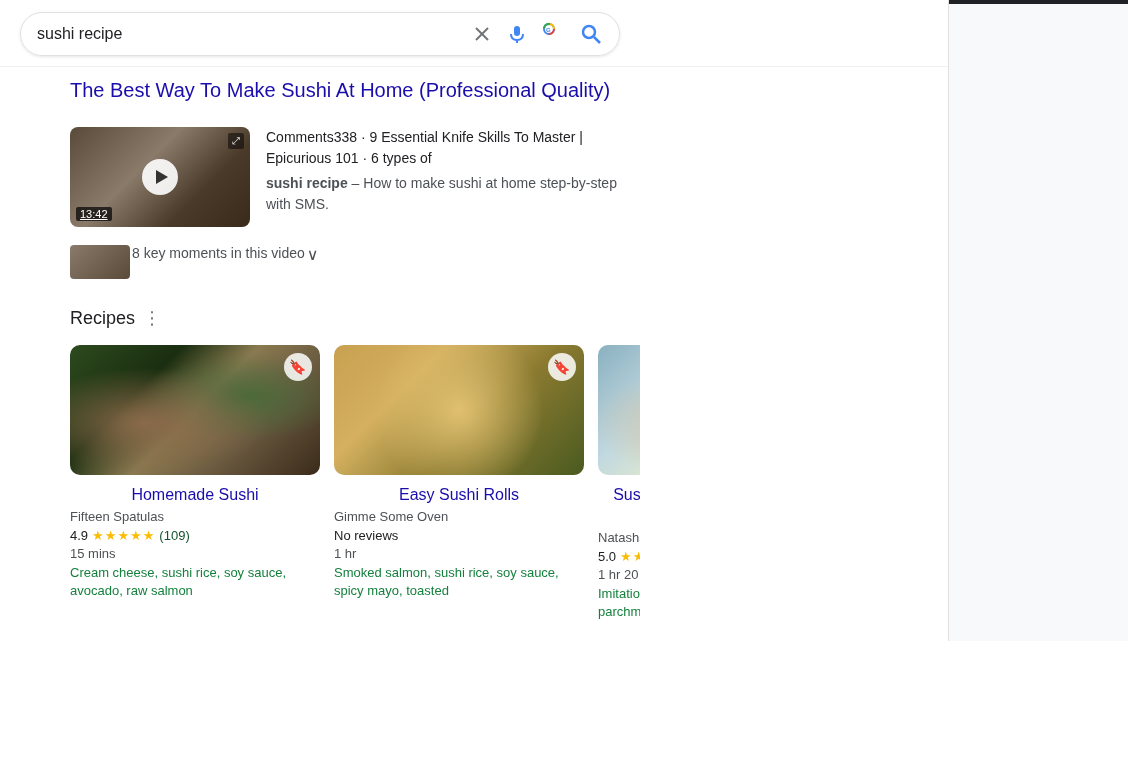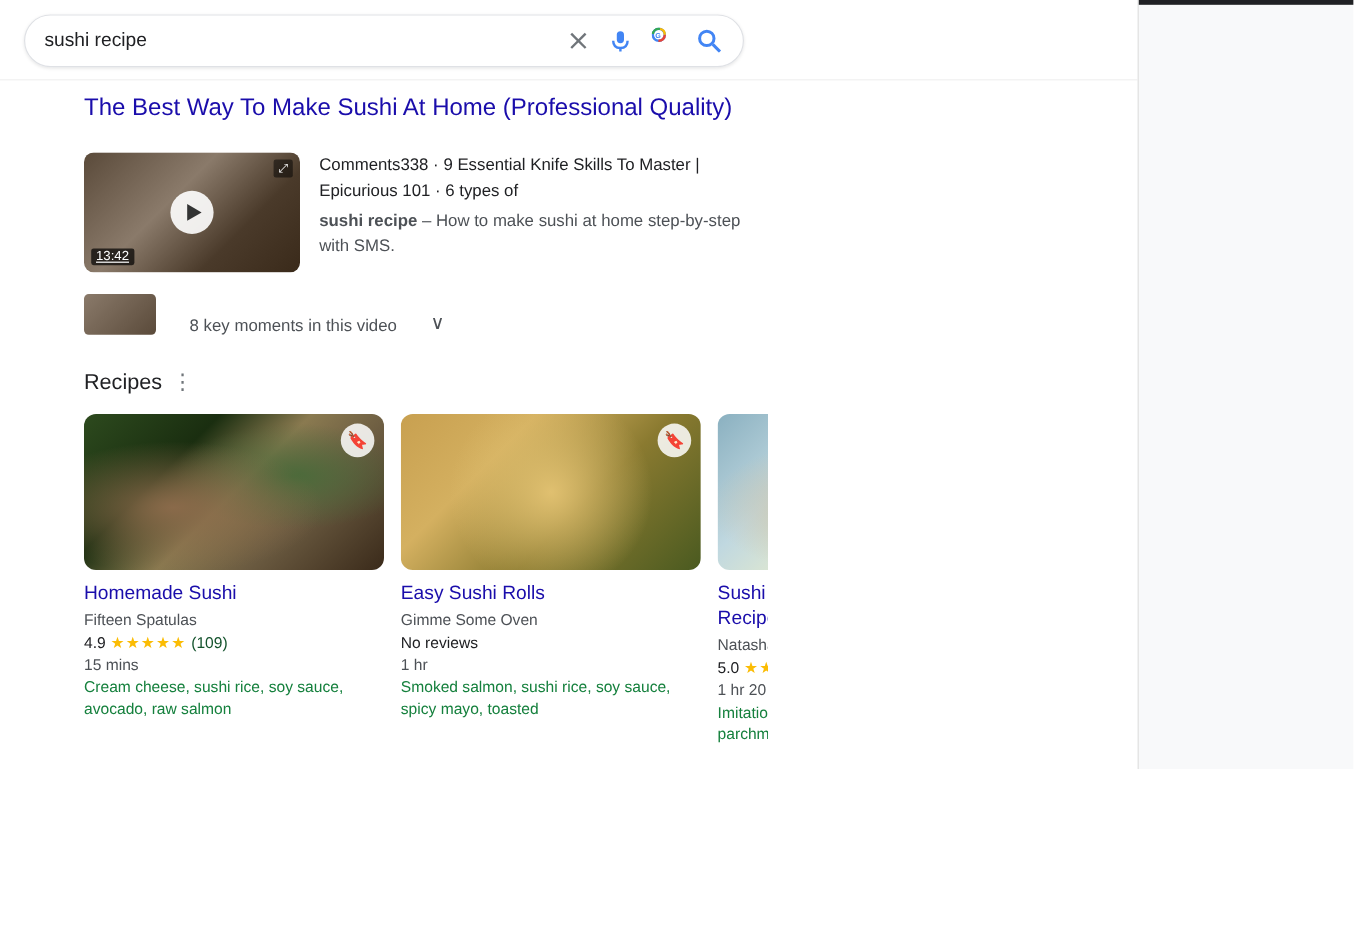--- a/index.html
+++ b/index.html
@@ -132,22 +132,22 @@
       line-height: 1.5;
     }
     .video-snippet .source {
       color: #202124;
       margin-bottom: 4px;
     }
 
     
     .key-moments {
       display: flex;
-      align-items: flex-end;
-      gap: 28px;
+      align-items: flex-start;
+      gap: 2px;
       margin-bottom: 24px;
       padding: 4px 0;
     }
     .key-moments-thumb {
       width: 60px;
       height: 34px;
       background: linear-gradient(135deg, #8a7a6a, #5a4a3a);
       border-radius: 4px;
     }
     .key-moments-label {
@@ -256,20 +256,21 @@
     }
 
     .recipe-name {
       color: #1a0dab;
       font-size: 16px;
       font-weight: 500;
       text-decoration: none;
       display: block;
       margin-bottom: 3px;
       line-height: 1.3;
+      text-align: center;
     }
     .recipe-source {
       color: #4d5156;
       font-size: 13px;
       margin-bottom: 4px;
     }
     .recipe-rating {
       display: flex;
       align-items: flex-end;
       gap: 4px;

